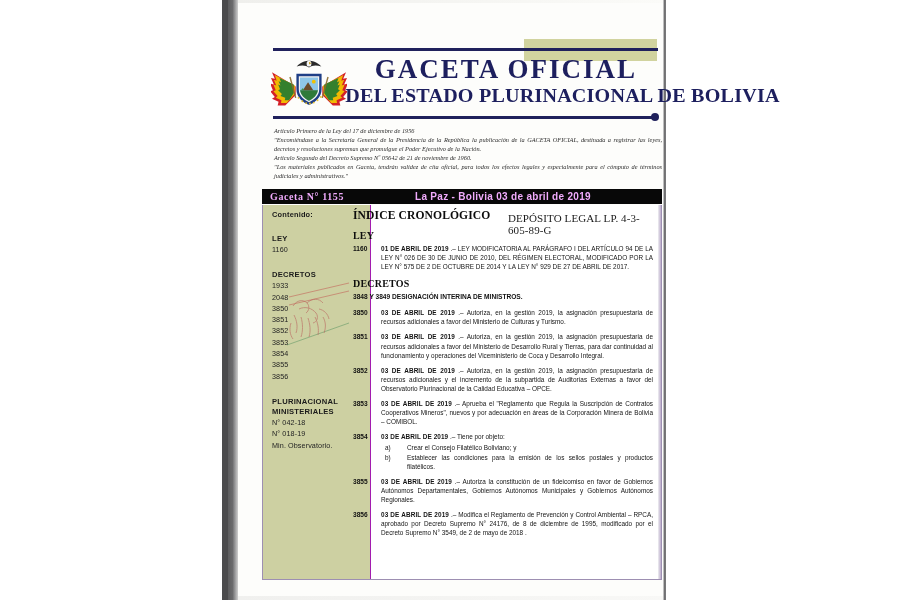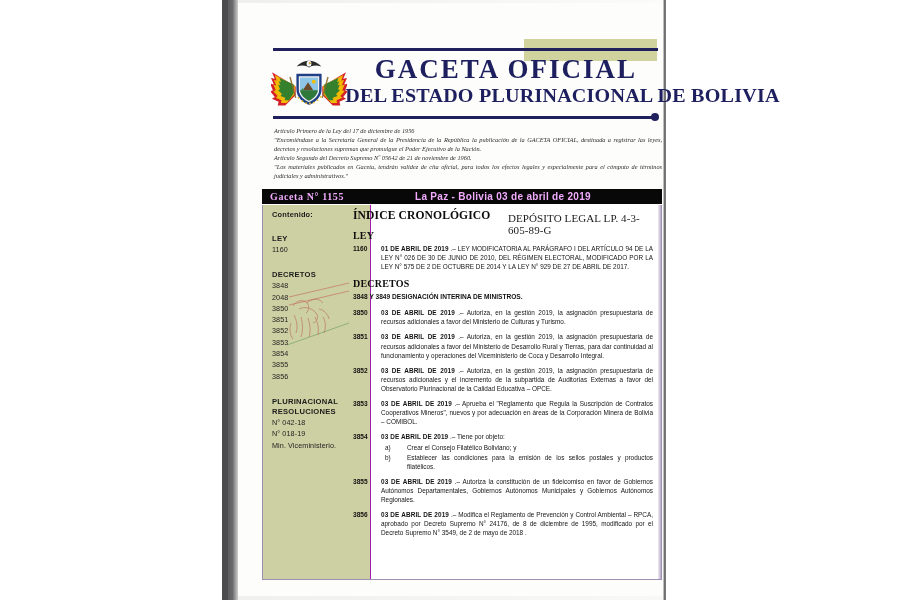--- a/index.html
+++ b/index.html
@@ -333,36 +333,36 @@
     <div class="sidecol">
       <div class="sidecol-inner">
         <div class="side-contenido">Contenido:</div>
 
         <div class="side-gap-m"></div>
         <div class="side-h">LEY</div>
         <div class="side-item">1160</div>
 
         <div class="side-gap-m"></div>
         <div class="side-h">DECRETOS</div>
-        <div class="side-item">3848</div>
+        <div class="side-item">1933</div>
         <div class="side-item">2048</div>
         <div class="side-item">3850</div>
         <div class="side-item">3851</div>
         <div class="side-item">3852</div>
         <div class="side-item">3853</div>
         <div class="side-item">3854</div>
         <div class="side-item">3855</div>
         <div class="side-item">3856</div>
 
         <div class="side-gap-m"></div>
         <div class="side-h">PLURINACIONAL</div>
-        <div class="side-h">RESOLUCIONES</div>
+        <div class="side-h">MINISTERIALES</div>
         <div class="side-item">N° 042-18</div>
         <div class="side-item">N° 018-19</div>
-        <div class="side-item">Min. Viceministerio.</div>
+        <div class="side-item">Min. Observatorio.</div>
       </div>
 
       <svg class="scribble" viewBox="0 0 86 375">
         <g stroke="#c2544f" stroke-width=".7" fill="none" opacity=".75">
           <line x1="26" y1="92" x2="86" y2="78"></line>
           <line x1="26" y1="100" x2="86" y2="86"></line>
         </g>
         <g stroke="#4f8f5c" stroke-width=".7" fill="none" opacity=".7">
           <line x1="24" y1="140" x2="86" y2="118"></line>
         </g>

